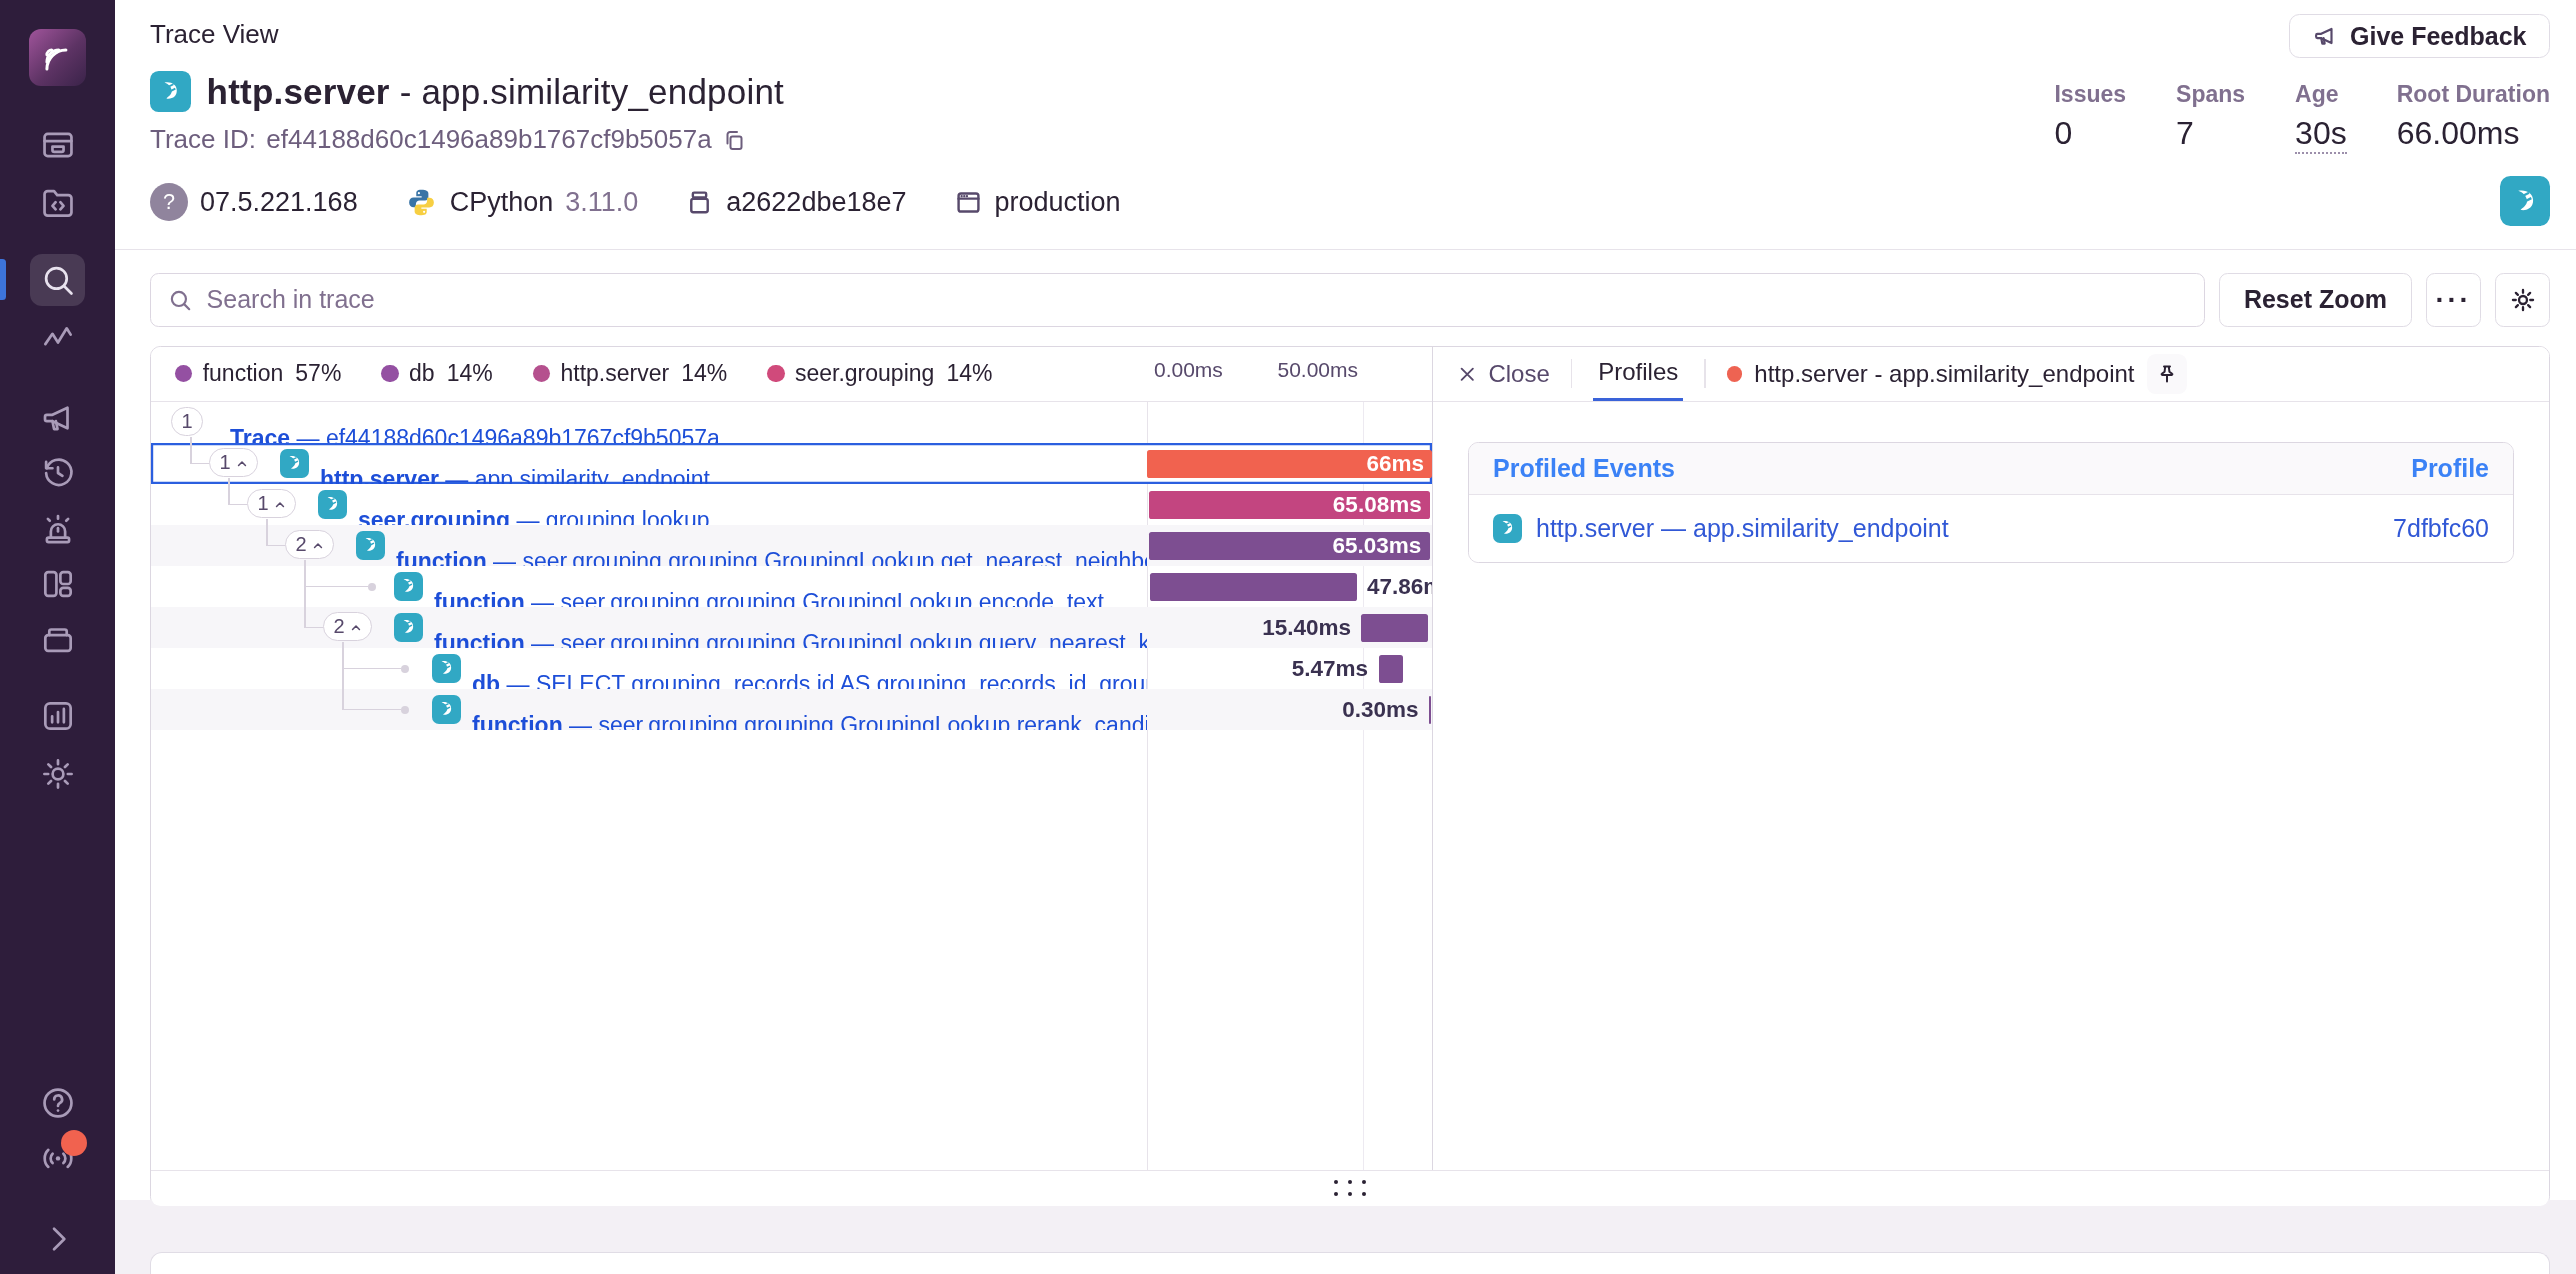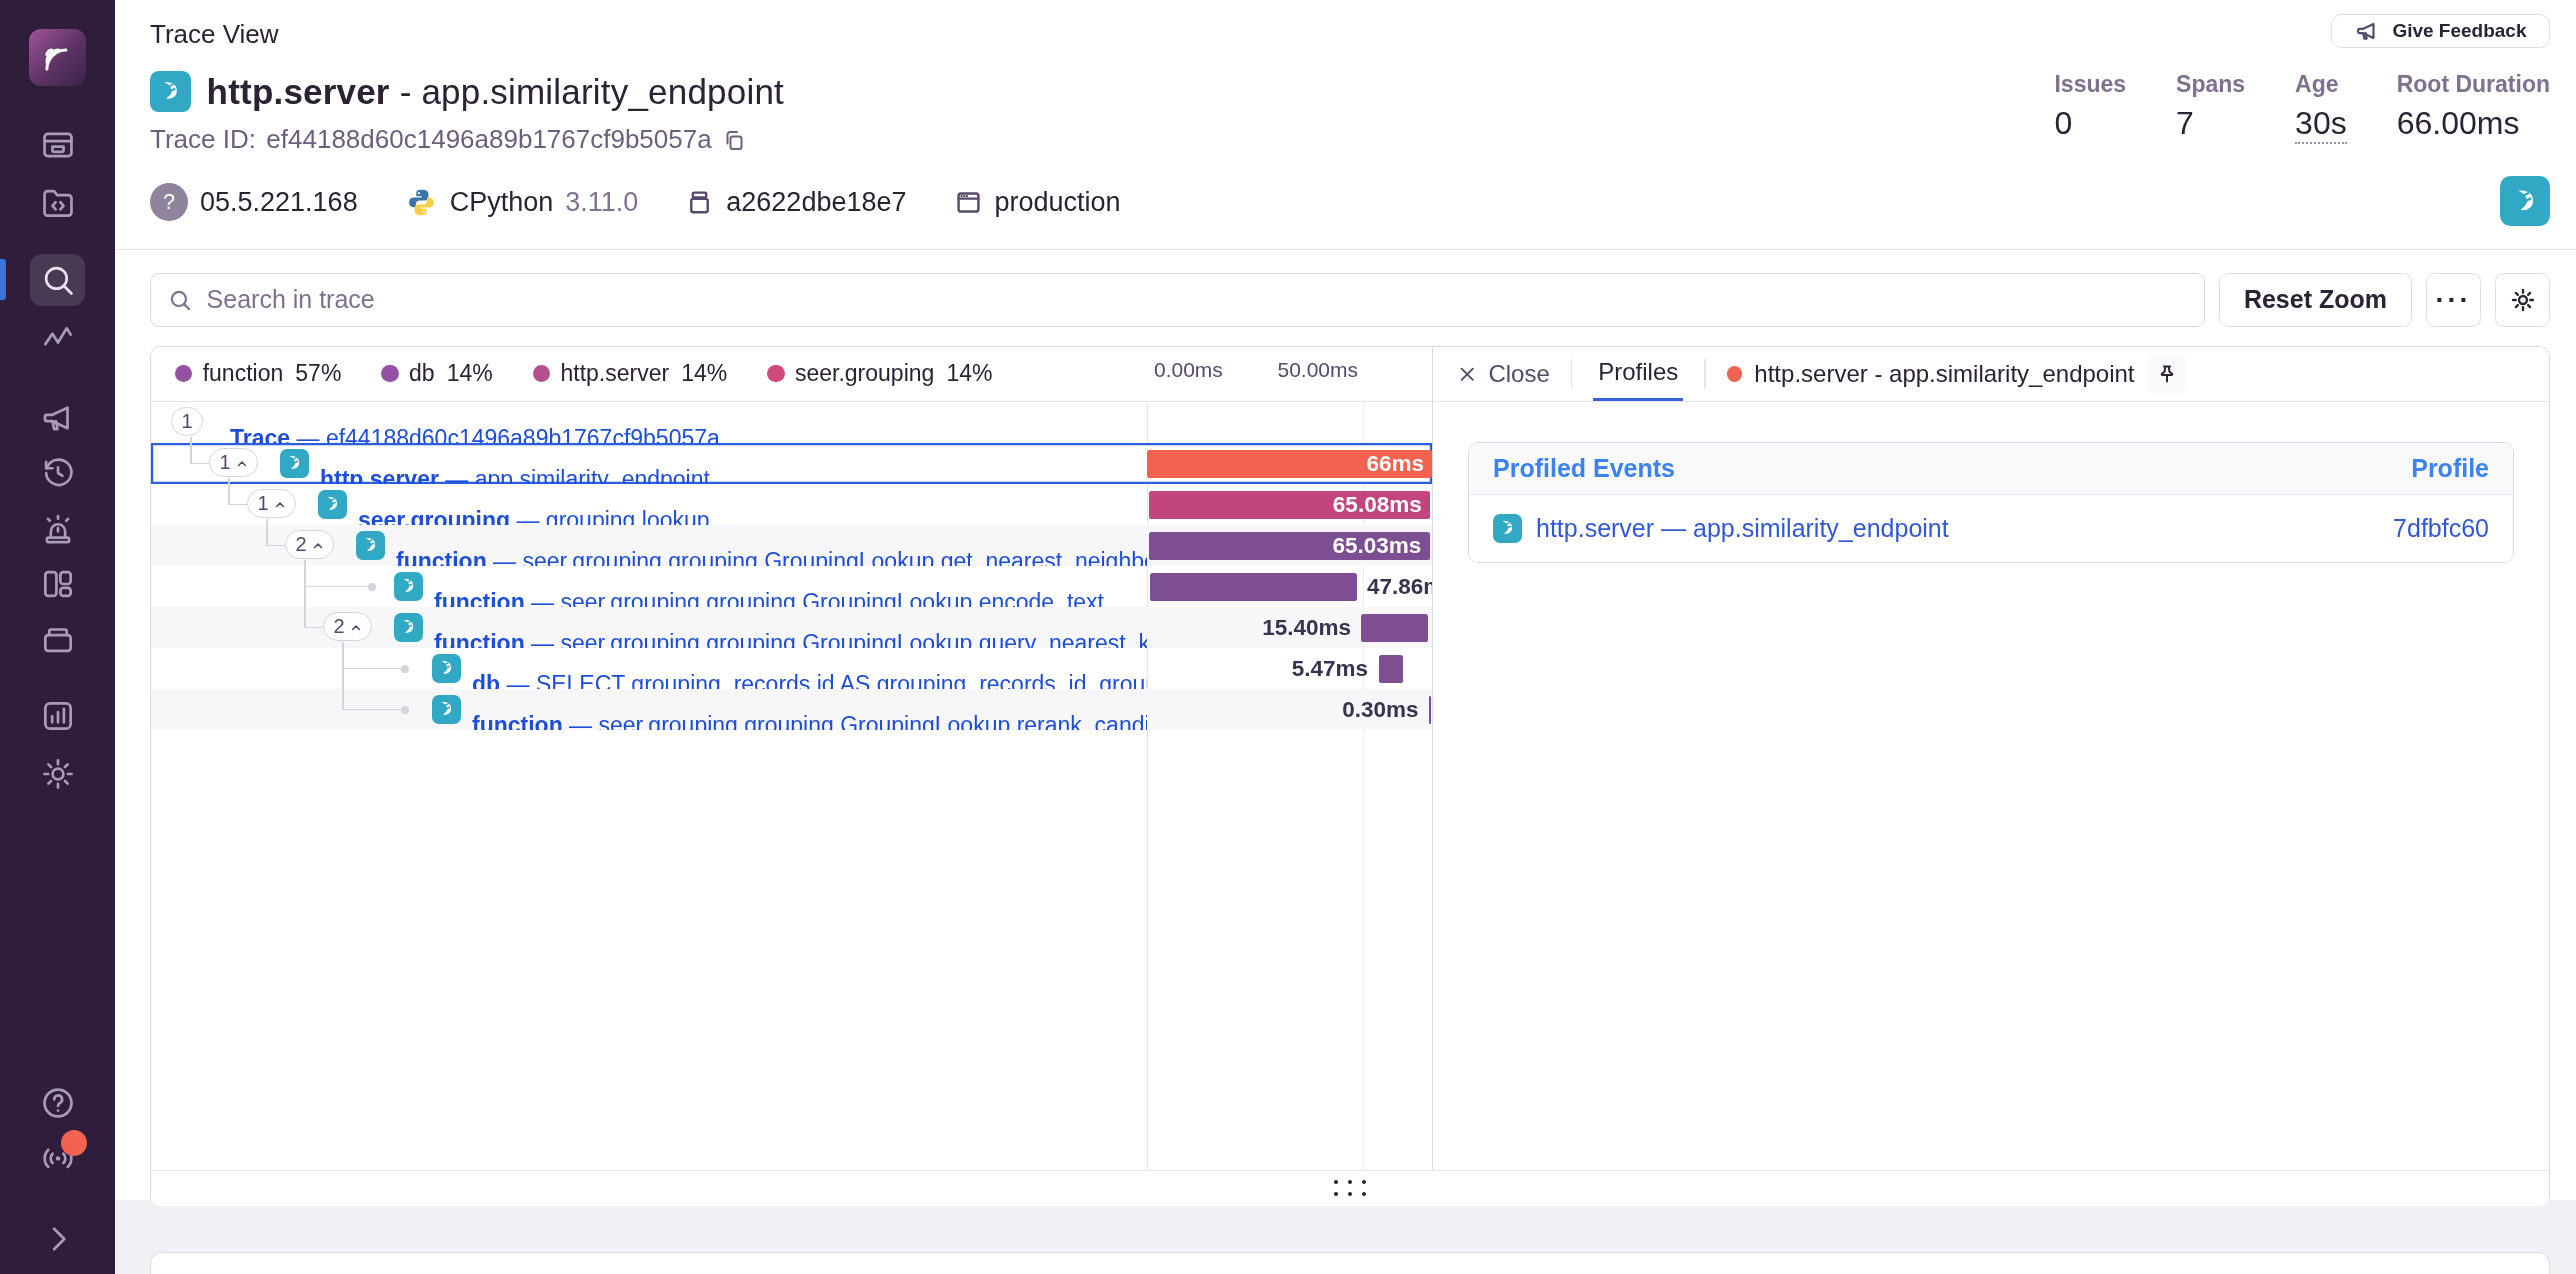--- a/index.html
+++ b/index.html
@@ -30,21 +30,21 @@
   .title-row h1{ margin:0; font-size:35px; font-weight:400; letter-spacing:0.2px; }
   .title-row h1 b{ font-weight:700; }
   .span-tile{ border-radius:8.6px; background:#31a8c4; display:flex; align-items:center; justify-content:center; flex:none; }
   .span-tile.lg{ width:41px; height:41px; }
   .span-tile.sm{ width:29px; height:29px; border-radius:7px; }
   .trace-id-row{ margin-top:12px; font-size:26px; color:#6d5e7d; display:flex; align-items:center; gap:10.4px; }
   .topbar-right{ position:absolute; top:14px; right:26px; display:flex; flex-direction:column; align-items:flex-end; }
   .btn{ background:#fff; border:1.3px solid #e0dce5; border-radius:10.4px; color:#2b2233;
         font-family:"Liberation Sans",sans-serif; font-weight:600; cursor:pointer;
         display:inline-flex; align-items:center; justify-content:center; }
-  .btn-feedback{ height:34px; padding:0 22.5px; font-size:19px; gap:12px;text-align:center; }
+  .btn-feedback{ height:44px; padding:0 22.5px; font-size:25px; gap:12px;text-align:center; }
   .stats{ display:flex; gap:50px; margin-top:22.5px; text-align:left;align-items:center; }
   .stat .lbl{ font-size:23px; font-weight:600; color:#80708f; }
   .stat .val{ font-size:32px; margin-top:7px; color:#2b2233; }
   .stat .val .dotted{ border-bottom:2.6px dotted #9c8fab; padding-bottom:1.7px; }
   .meta-row{ margin:21px 26px 0 35px; display:flex; align-items:center; gap:47px; font-size:27px; position:relative; height:52px; }
   .meta-item{ display:flex; align-items:center; gap:12px; }
   .avatar{ width:38px; height:38px; border-radius:50%; background:#90849d; color:#fff; font-size:21.6px;
            display:flex; align-items:center; justify-content:center; flex:none; }
   .muted{ color:#80708f; }
   .meta-icon{ color:#57496b; display:flex; }
@@ -274,21 +274,21 @@
             <div class="lbl">Root Duration</div>
             <div class="val"><span>66.00ms</span></div>
           </div>
         </div>
     </div>
   </header>
 
   <div class="meta-row" id="metaRow">
       <div class="meta-item">
         <span class="avatar">?</span>
-        <span>05.5.221.168</span>
+        <span>07.5.221.168</span>
       </div>
       <div class="meta-item">
         <span class="meta-icon">
           <svg width="33" height="33" viewBox="0 0 24 24">
             <path fill="#3974a6" d="M12 2.8c-3.6 0-3.8 1.6-3.8 2.7v2h3.9v.9H6.3c-1.9 0-3.3 1.3-3.3 3.6 0 2.2 1.4 3.5 3.3 3.5h1.6v-2.3c0-1.6 1.2-2.7 2.7-2.7h4c1.4 0 2.4-1 2.4-2.4V5.5c0-1.8-1.8-2.7-5-2.7Zm-1.9 1.6a.8.8 0 1 1 0 1.6.8.8 0 0 1 0-1.6Z"></path>
             <path fill="#f7cf42" d="M12 21.2c3.6 0 3.8-1.6 3.8-2.7v-2h-3.9v-.9h5.8c1.9 0 3.3-1.3 3.3-3.6 0-2.2-1.4-3.5-3.3-3.5h-1.6v2.3c0 1.6-1.2 2.7-2.7 2.7h-4c-1.4 0-2.4 1-2.4 2.4v2.6c0 1.8 1.8 2.7 5 2.7Zm1.9-1.6a.8.8 0 1 1 0-1.6.8.8 0 0 1 0 1.6Z"></path>
           </svg>
         </span>
         <span>CPython</span>
         <span class="muted">3.11.0</span>

